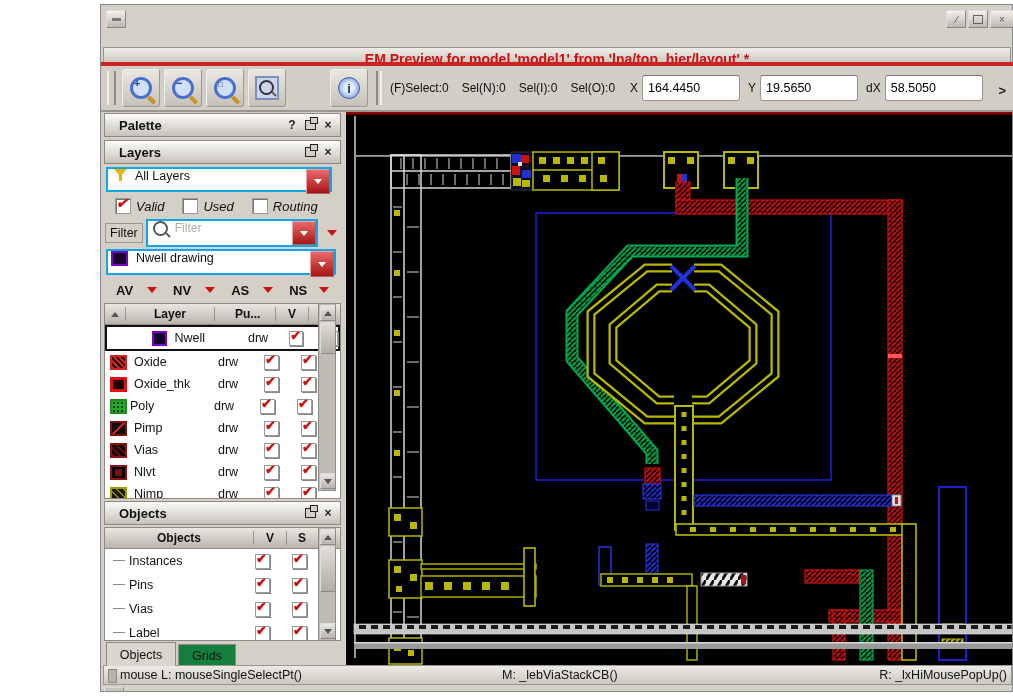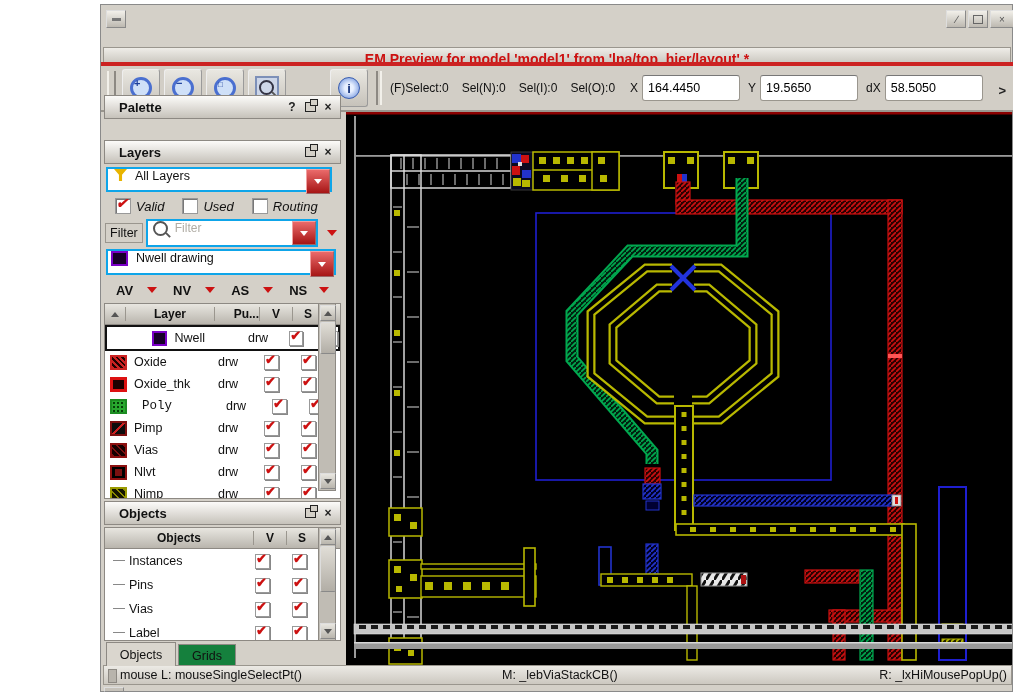--- a/index.html
+++ b/index.html
@@ -150,21 +150,21 @@
       <span class="tfield">Sel(O):0</span>
       <span class="tlabel">X</span>
       <input class="tinput" value="164.4450" style="">
       <span class="tlabel" style="margin-left:8px;">Y</span>
       <input class="tinput" value="19.5650" style="">
       <span class="tlabel" style="margin-left:8px;">dX</span>
       <input class="tinput" value="58.5050" style="">
     </div>
     <span id="tb-overflow" class="abs">&gt;</span>
 
-    <div class="phdr abs" style="top:90px;">
+    <div class="phdr abs" style="top:108px;">
       <span>Palette</span>
         <span class="sp"></span>
       <span class="hbtn">?</span>
       <span class="hbtn">
           <span class="dock"></span>
         </span>
       <span class="hbtn">×</span>
     </div>
 
     <div class="phdr abs" style="top:135px;">
@@ -220,21 +220,21 @@
       <span style="margin-left:16px;">NS</span>
       <span class="rtri" style="margin-left:12px;"></span>
     </div>
 
     <div class="ltable abs" style="top:298px;height:196px;">
       <div class="lthead">
         <span style="width:20px;display:flex;justify-content:center;">
             <span class="tri-up"></span>
           </span>
         <span style="width:88px;text-align:center;border-left:1px solid #9a968e;">Layer</span>
-        <span style="width:40px;text-align:right;padding-left:4px;border-left:1px solid #9a968e;">Pu...</span>
+        <span style="width:40px;text-align:left;padding-left:20px;border-left:1px solid #9a968e;">Pu...</span>
         <span style="width:32px;text-align:center;border-left:1px solid #9a968e;">V</span>
         <span style="width:30px;text-align:center;border-left:1px solid #9a968e;">S</span>
       </div>
       <div class="lrow" style="border:2px solid #111;padding-left:40px;">
         <span class="sw sw-nwell"></span>
         <span style="margin-left:7px;width:84px;">Nwell</span>
         <span style="width:38px;">drw</span>
         <span class="tchk" style="margin-left:8px;"></span>
         <span class="tchk" style="margin-left:22px;"></span>
       </div>
@@ -247,21 +247,21 @@
       </div>
       <div class="lrow">
         <span class="sw sw-oxidethk"></span>
         <span style="margin-left:7px;width:84px;">Oxide_thk</span>
         <span style="width:38px;">drw</span>
         <span class="tchk" style="margin-left:8px;"></span>
         <span class="tchk" style="margin-left:22px;"></span>
       </div>
       <div class="lrow">
         <span class="sw sw-poly"></span>
-        <span style="margin-left:15px;width:84px;font-family:Liberation Mono, monospace;">Poly</span>
+        <span style="margin-left:3px;width:84px;">Poly</span>
         <span style="width:38px;">drw</span>
         <span class="tchk" style="margin-left:8px;"></span>
         <span class="tchk" style="margin-left:22px;"></span>
       </div>
       <div class="lrow">
         <span class="sw sw-pimp"></span>
         <span style="margin-left:7px;width:84px;">Pimp</span>
         <span style="width:38px;">drw</span>
         <span class="tchk" style="margin-left:8px;"></span>
         <span class="tchk" style="margin-left:22px;"></span>

